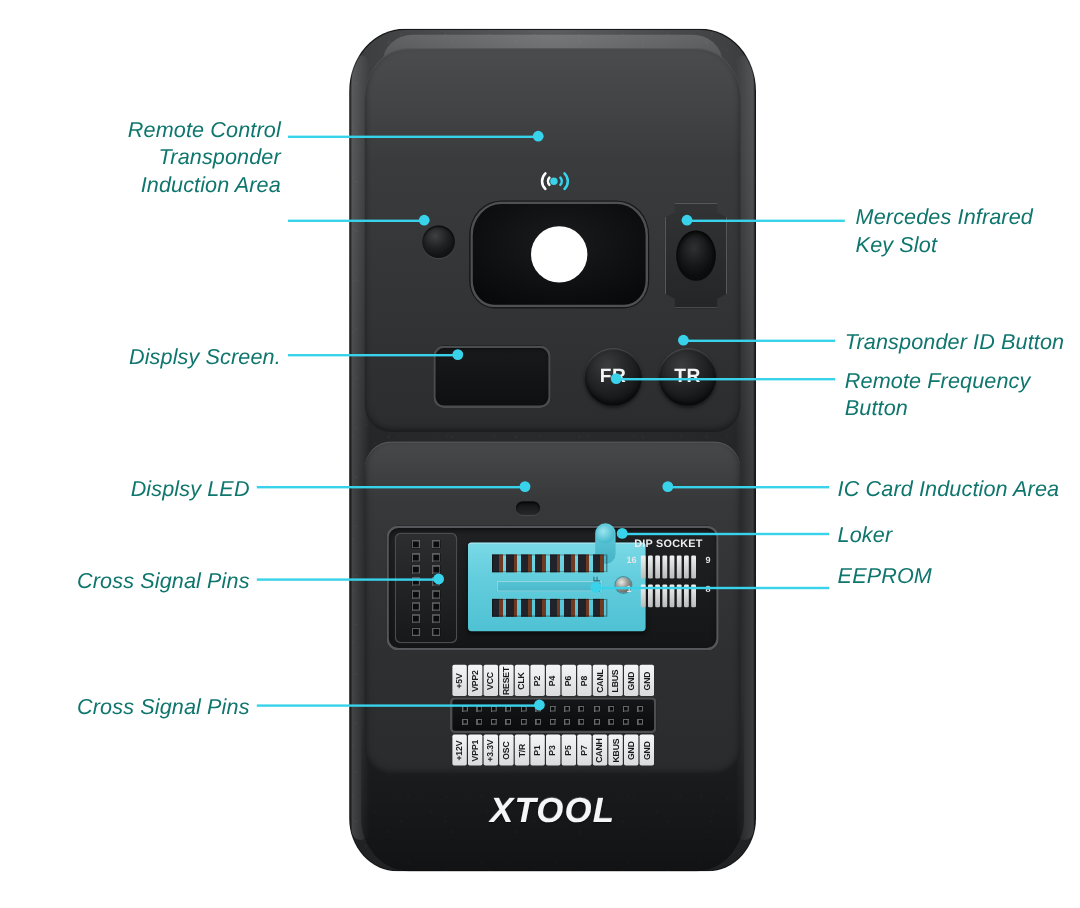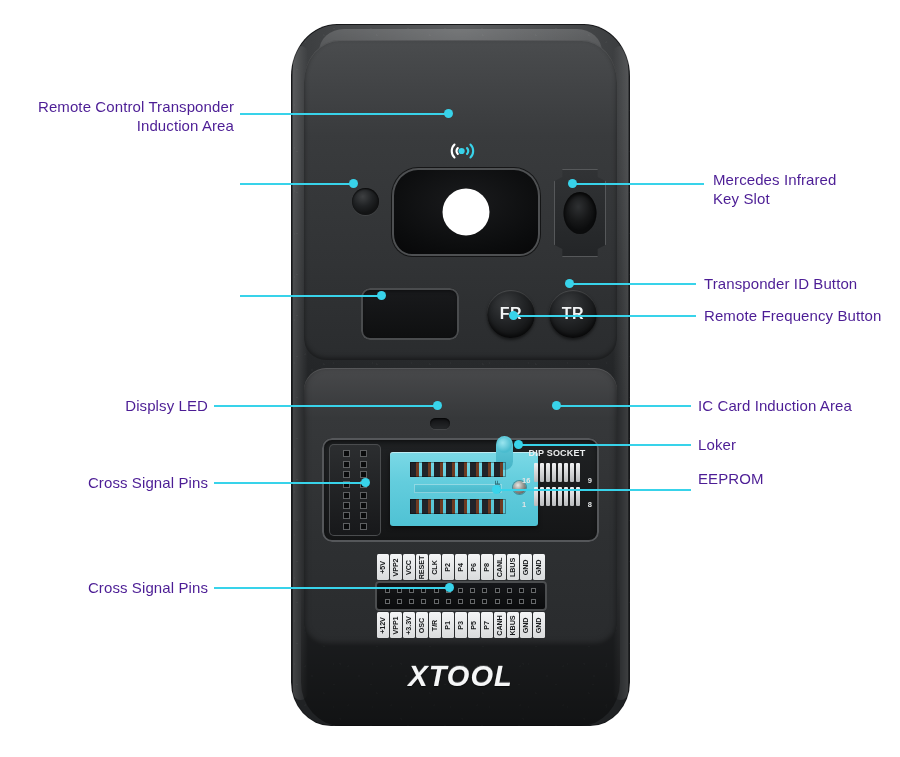--- a/index.html
+++ b/index.html
@@ -16,25 +16,26 @@
     position: relative;
     width: 900px;
     height: 757px;
     background: #ffffff;
     overflow: hidden;
   }
 
   
   .label {
     position: absolute;
-    font-size: 15px;
-    color: #4c1d95;
+    font-size: 18px;
+    color: #0f766e;
     line-height: 1.28;
     white-space: pre-line;
     letter-spacing: 0.1px;
+    font-style: italic;
   }
   .label.right { text-align: left; }
   .label.left  { text-align: right; }
 
   .leader {
     position: absolute;
     height: 2px;
     background: #38d3ea;
   }
   .dot {
@@ -365,21 +366,21 @@
     width: 4px;
     height: 19px;
     background: linear-gradient(to bottom, #f0f1f2, #b9bbbd);
     border-radius: 1px;
   }
   .dip-num {
     position: absolute;
     font-size: 7.5px;
     font-weight: bold;
     color: #e3e5e6;
-    top: 16px;
+    top: 2px;
   }
   .dip-num.l { left: -1px; }
   .dip-num.r { right: -1px; }
 
   
   .header-area {
     position: absolute;
     left: 18px;
     top: 186px;
     right: 18px;
@@ -679,20 +680,21 @@
   </div>
 
   <div class="label left" style="left:24px; top:97px; width:210px;">Remote Control Transponder
 Induction Area</div>
   <div class="leader" style="left:240px; top:113px; width:208px;"></div>
   <div class="dot" style="left:444px; top:109px;"></div>
 
   <div class="leader" style="left:240px; top:183px; width:114px;"></div>
   <div class="dot" style="left:349px; top:179px;"></div>
 
+  <div class="label left" style="left:24px; top:286px; width:210px;">Displsy Screen.</div>
   <div class="leader" style="left:240px; top:295px; width:142px;"></div>
   <div class="dot" style="left:377px; top:291px;"></div>
 
   <div class="label left" style="left:24px; top:396px; width:184px;">Displsy LED</div>
   <div class="leader" style="left:214px; top:405px; width:222px;"></div>
   <div class="dot" style="left:433px; top:401px;"></div>
 
   <div class="label left" style="left:24px; top:473px; width:184px;">Cross Signal Pins</div>
   <div class="leader" style="left:214px; top:482px; width:152px;"></div>
   <div class="dot" style="left:361px; top:478px;"></div>

